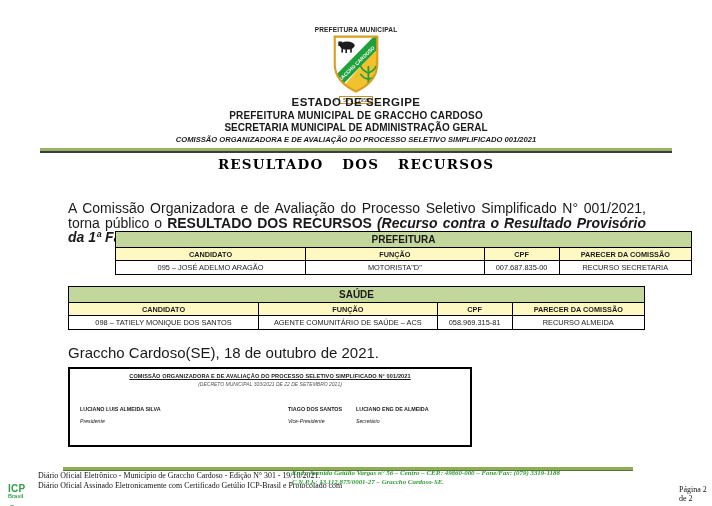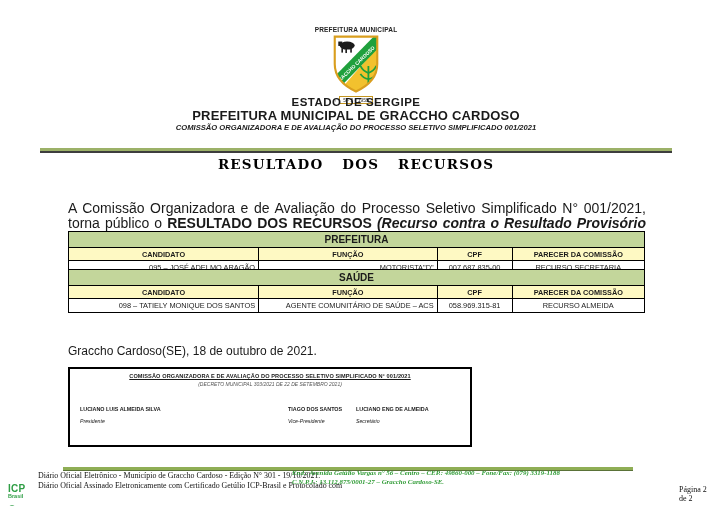--- a/index.html
+++ b/index.html
@@ -12,21 +12,21 @@
   .crest-wrap { position:absolute; top:26px; left:0; width:712px; text-align:center; }
   .crest-label { font-size:6.5px; font-weight:700; letter-spacing:.2px; color:#222; }
   .crest-svg { display:block; margin:1px auto 0 auto; }
   .crest-banner { margin-top:0; font-size:5px; color:#444; display:flex; justify-content:center; align-items:center; gap:3px; }
   .banner-box { border:1px solid #c3941f; padding:0 3px; font-size:5px; color:#333; background:#fff; line-height:6px; }
   .banner-flourish { color:#888; font-size:6px; }
 
   
   .header-lines { position:absolute; top:96px; left:0; width:712px; text-align:center; }
   .hl0 { font-size:11.5px; font-weight:800; letter-spacing:.5px; line-height:13px; }
-  .hl1 { font-size:13px; font-weight:800; letter-spacing:.2px; line-height:13px; }
+  .hl1 { font-size:10px; font-weight:800; letter-spacing:.2px; line-height:13px; }
   .hl2 { font-size:10px;  font-weight:800; line-height:12px; }
   .hl3 { font-size:7.6px; font-weight:800; font-style:italic; line-height:11px; }
 
   .rule-top { position:absolute; top:148px; left:40px; width:632px; height:2.5px;
               background:#9cb168; border-bottom:2px solid #3d3d3d; }
 
   .doc-title { position:absolute; top:156px; left:0; width:712px; text-align:center;
                font-family:"DejaVu Serif", serif; font-weight:900; font-size:13.5px;
                letter-spacing:1.2px; word-spacing:13px; color:#000; }
 
@@ -35,24 +35,24 @@
   .intro b { font-weight:800; }
   .intro .bi { font-weight:800; font-style:italic; }
 
   
   .doc-table { position:absolute; left:68px; width:577px; border-collapse:collapse;
                font-size:7.4px; table-layout:fixed; }
   .doc-table td { border:1px solid #000; padding:1px 3px; overflow:hidden; white-space:nowrap; }
   .t-title td { background:#c3d69b; font-weight:800; font-size:10px; text-align:center; height:13px; }
   .t-head td  { background:#fef9c3; font-weight:700; font-size:7.3px; text-align:center; height:10px; }
   .t-row td   { background:#fff; height:11px; }
-  .ta-l { text-align:right; } .ta-c { text-align:center; }
-  .tbl-1 { top:231px; } .tbl-2 { top:269px; }
-
-  .date-line { position:absolute; top:344px; left:68px; font-size:12px; }
+  .ta-l { text-align:center; } .ta-c { text-align:center; }
+  .tbl-1 { top:231px;margin-left:47px; } .tbl-2 { top:286px; }
+
+  .date-line { position:absolute; top:344px; left:68px; font-size:15px; }
 
   
   .sign-box { position:absolute; top:367px; left:68px; width:400px; height:76px;
               border:2px solid #000; background:#fff; }
   .sign-title { margin-top:4px; text-align:center; font-size:5.6px; font-weight:800;
                 text-decoration:underline; letter-spacing:.1px; }
   .sign-decree { margin-top:2px; text-align:center; font-size:5px; font-style:italic; color:#555; }
   .signer { position:absolute; top:37px; }
   .signer .sign-name { font-size:5.4px; font-weight:800; }
   .signer .sign-role { font-size:5.2px; font-style:italic; margin-top:6px; }
@@ -110,20 +110,21 @@
     <div class="crest-banner">
       <span class="banner-flourish">›</span>
       <span class="banner-box">5 - 2 - 1955</span>
       <span class="banner-flourish">‹</span>
     </div>
   </div>
 
   <div class="header-lines">
     <div class="hl0">ESTADO DE SERGIPE</div>
     <div class="hl1">PREFEITURA MUNICIPAL DE GRACCHO CARDOSO</div>
+    <div class="hl2">SECRETARIA MUNICIPAL DE ADMINISTRAÇÃO GERAL</div>
     <div class="hl3">COMISSÃO ORGANIZADORA E DE AVALIAÇÃO DO PROCESSO SELETIVO SIMPLIFICADO 001/2021</div>
   </div>
 
   <div class="rule-top"></div>
 
   <div class="doc-title">RESULTADO DOS RECURSOS</div>
 
   <p class="intro"><span>A Comissão Organizadora e de Avaliação do Processo Seletivo Simplificado N° 001/2021, torna público o </span><b>RESULTADO DOS RECURSOS </b><b class="bi"> (Recurso contra o Resultado Provisório da 1ª Fase – Eliminatória).</b></p>
 
   <table class="doc-table tbl-1">

